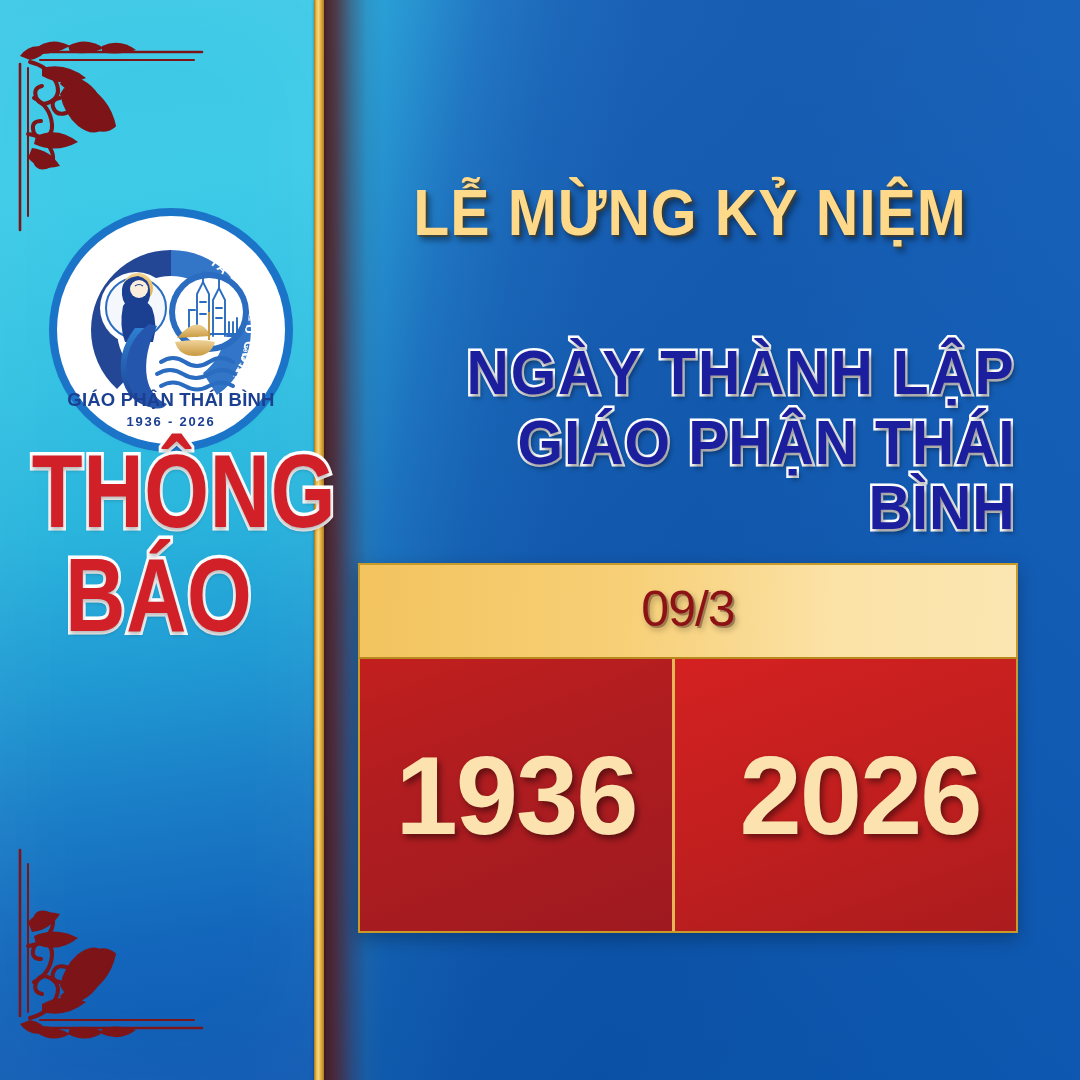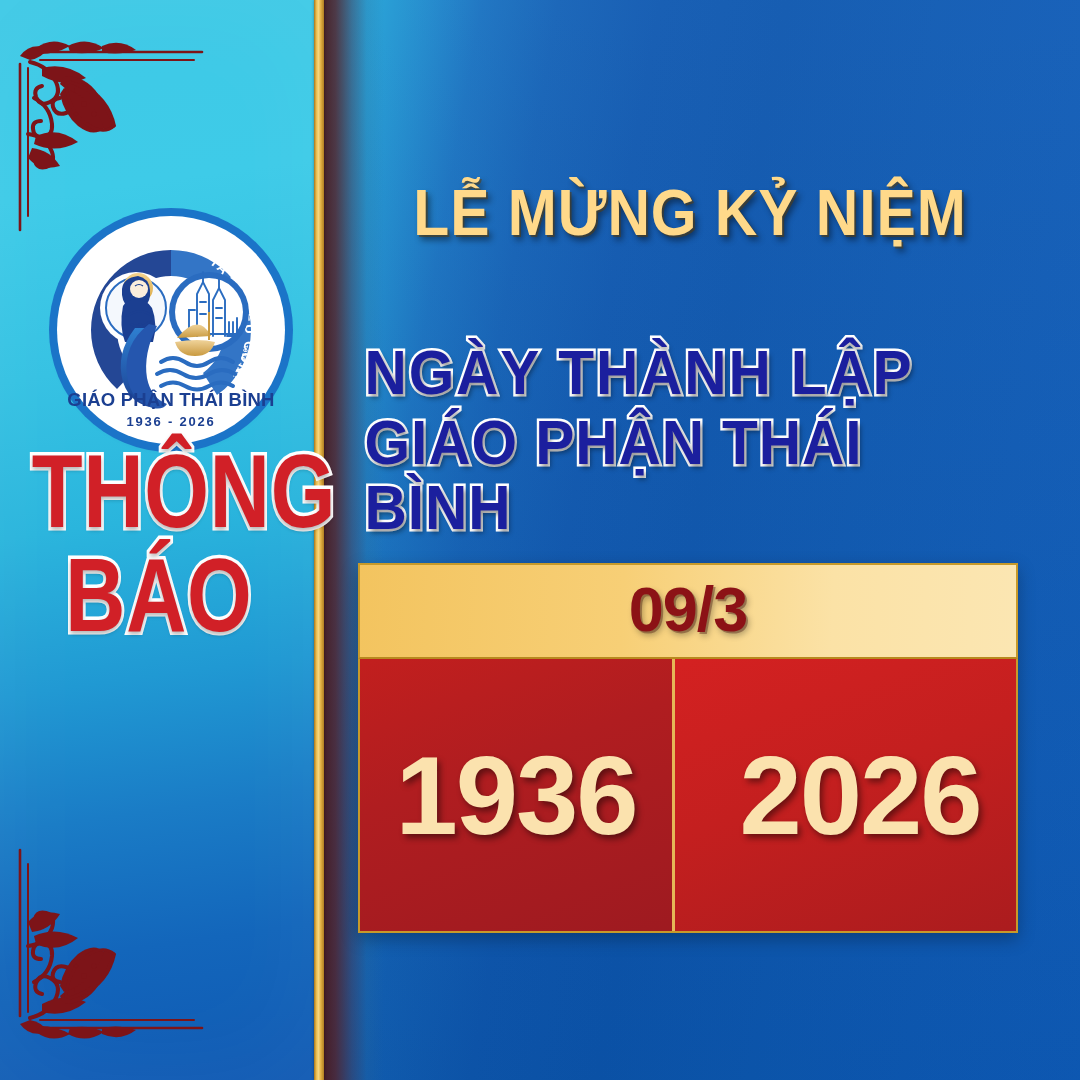--- a/index.html
+++ b/index.html
@@ -104,21 +104,21 @@
   .headline-gold{
     position:absolute;left:340px;top:176px;width:700px;text-align:center;
     font-weight:700;font-size:64px;letter-spacing:1px;
     color:#ffd98a;
     transform:scaleX(0.92);
     text-shadow:
       2px 2px 0 rgba(90,60,10,0.55),
       4px 5px 7px rgba(0,0,0,0.45);
   }
   .headline-blue{
-    position:absolute;left:340px;top:340px;width:700px;text-align:left;
+    position:absolute;left:340px;top:340px;width:700px;text-align:right;
     line-height:1.02;
   }
   .hb-line{
     display:block;font-weight:700;
     color:#1b1f9e;
     -webkit-text-stroke:5px #ffffff;
     paint-order:stroke fill;
     transform:scaleX(0.93);
     text-shadow:3px 4px 5px rgba(0,0,0,0.40);
   }
@@ -132,21 +132,21 @@
   }
   .card-top{
     position:relative;height:96px;
     background:linear-gradient(92deg,#f3c45f 0%,#f7cf76 40%,#fbe2a6 72%,#fbe6b2 100%);
     border:2px solid #c79a2a;
     border-bottom:2px solid #b8891f;
     box-sizing:border-box;
     display:flex;align-items:center;justify-content:center;
   }
   .card-top-text{
-    font-weight:700;font-size:63px;color:#8c1216;
+    font-weight:400;font-size:50px;color:#8c1216;
     letter-spacing:-1px;
     text-shadow:2px 2px 0 rgba(60,8,10,0.35), 3px 4px 6px rgba(0,0,0,0.30);
     transform:translateY(-2px);
   }
   .card-bottom{
     position:relative;height:274px;display:flex;
     border:2px solid #c79a2a;border-top:none;box-sizing:border-box;
   }
   .year-cell{
     flex:1;position:relative;display:flex;align-items:center;justify-content:center;

